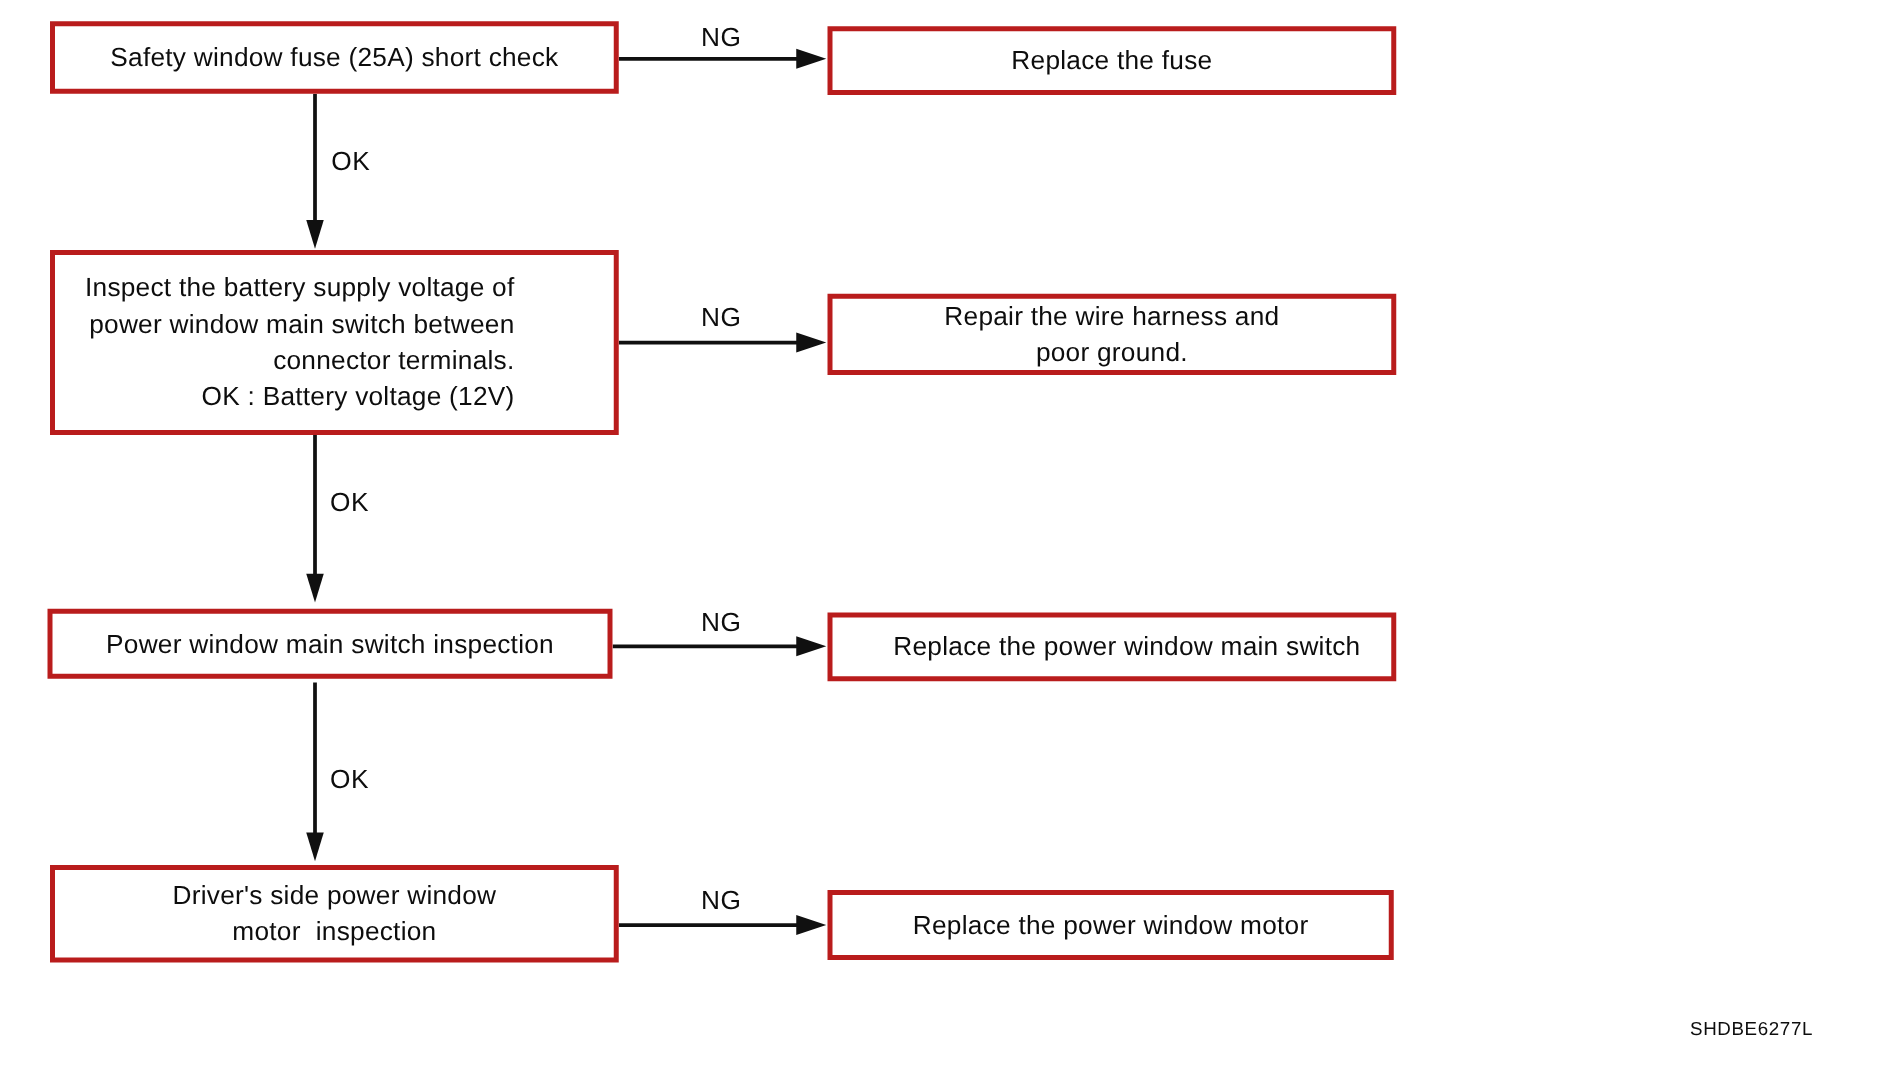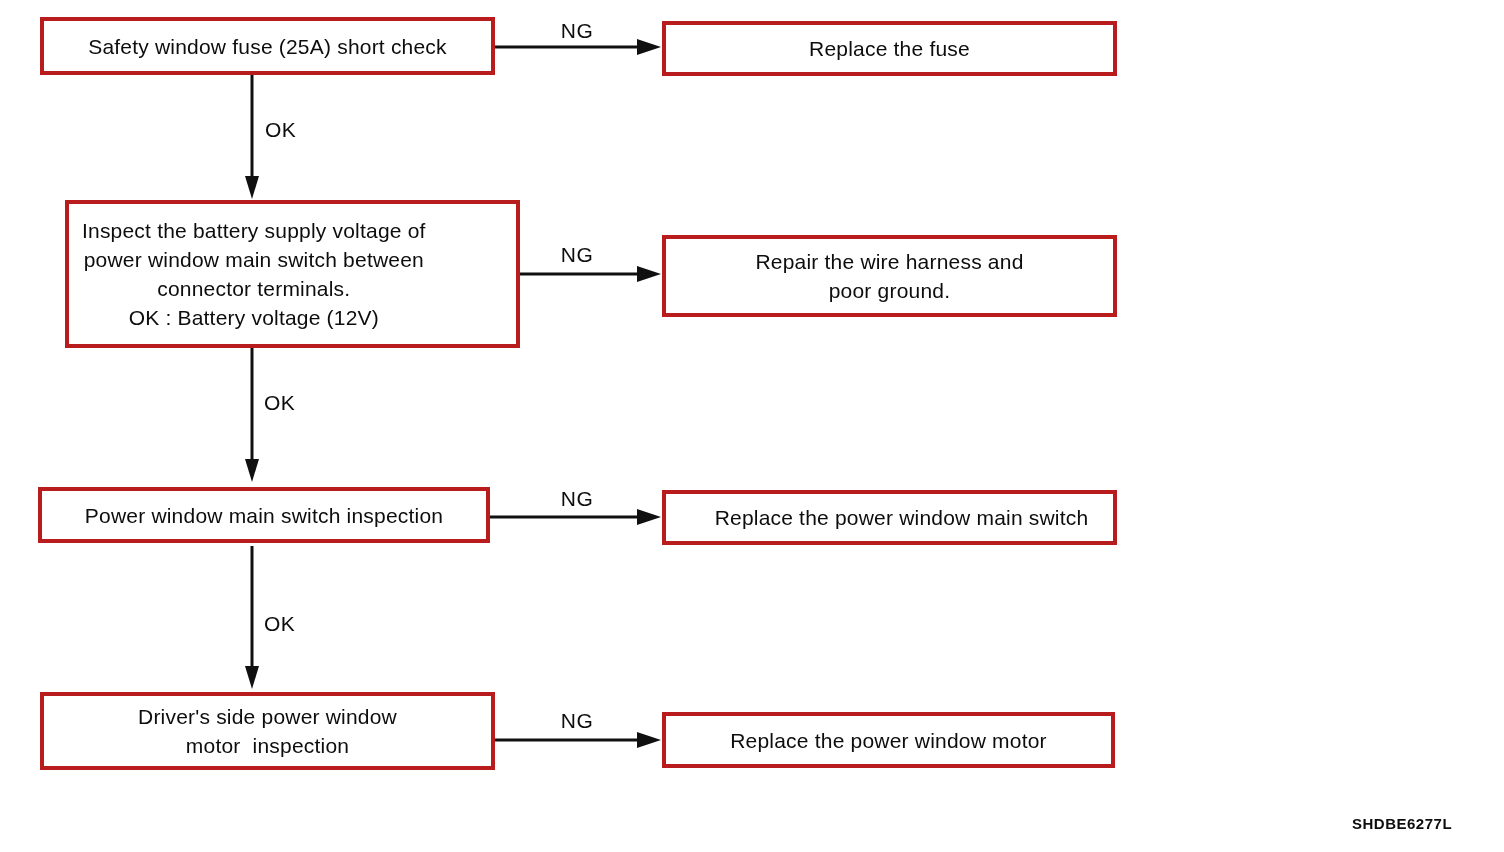--- a/index.html
+++ b/index.html
@@ -25,32 +25,31 @@
     align-items: center;
     justify-content: center;
     text-align: center;
     font-size: 21px;
     line-height: 29px;
     white-space: pre-wrap;
     letter-spacing: 0.2px;
   }
   .box.left-align {
     justify-content: flex-start;
-    text-align: center;
-    padding: 0 13px;
-    margin-left: 25px;
+    text-align: right;
+    padding: 0 24px;
   }
   
   .box-check-1 { left: 40px;  top: 17px;  width: 455px; height: 58px;  }
   .box-check-2 { left: 40px;  top: 200px; width: 455px; height: 148px; }
   .box-check-3 { left: 38px;  top: 487px; width: 452px; height: 56px;  }
   .box-check-4 { left: 40px;  top: 692px; width: 455px; height: 78px;  }
   
   .box-action-1 { left: 662px; top: 21px;  width: 455px; height: 55px; }
-  .box-action-2 { left: 662px; top: 235px; width: 455px; height: 82px; }
+  .box-action-2 { left: 662px; top: 235px; width: 455px; height: 65px; }
   .box-action-3 { left: 662px; top: 490px; width: 455px; height: 55px; padding-left: 24px; }
   .box-action-4 { left: 662px; top: 712px; width: 453px; height: 56px; text-align: right; }
 
   .flow-label {
     position: absolute;
     font-size: 21px;
     font-weight: normal;
     letter-spacing: 0.5px;
   }
   .ng-label { width: 62px; text-align: center; }
@@ -77,21 +76,21 @@
   }
   svg .head {
     fill: #101010;
     stroke: none;
   }
   .figure-code {
     position: absolute;
     left: 1352px;
     top: 815px;
     font-size: 15px;
-    font-weight: bold;
+    font-weight: normal;
     letter-spacing: 0.5px;
     color: #0d0d0d;
   }
 </style>
 </head>
 <body>
 
 <div class="canvas">
 
   <svg class="arrow-layer" viewBox="0 0 1504 852">

